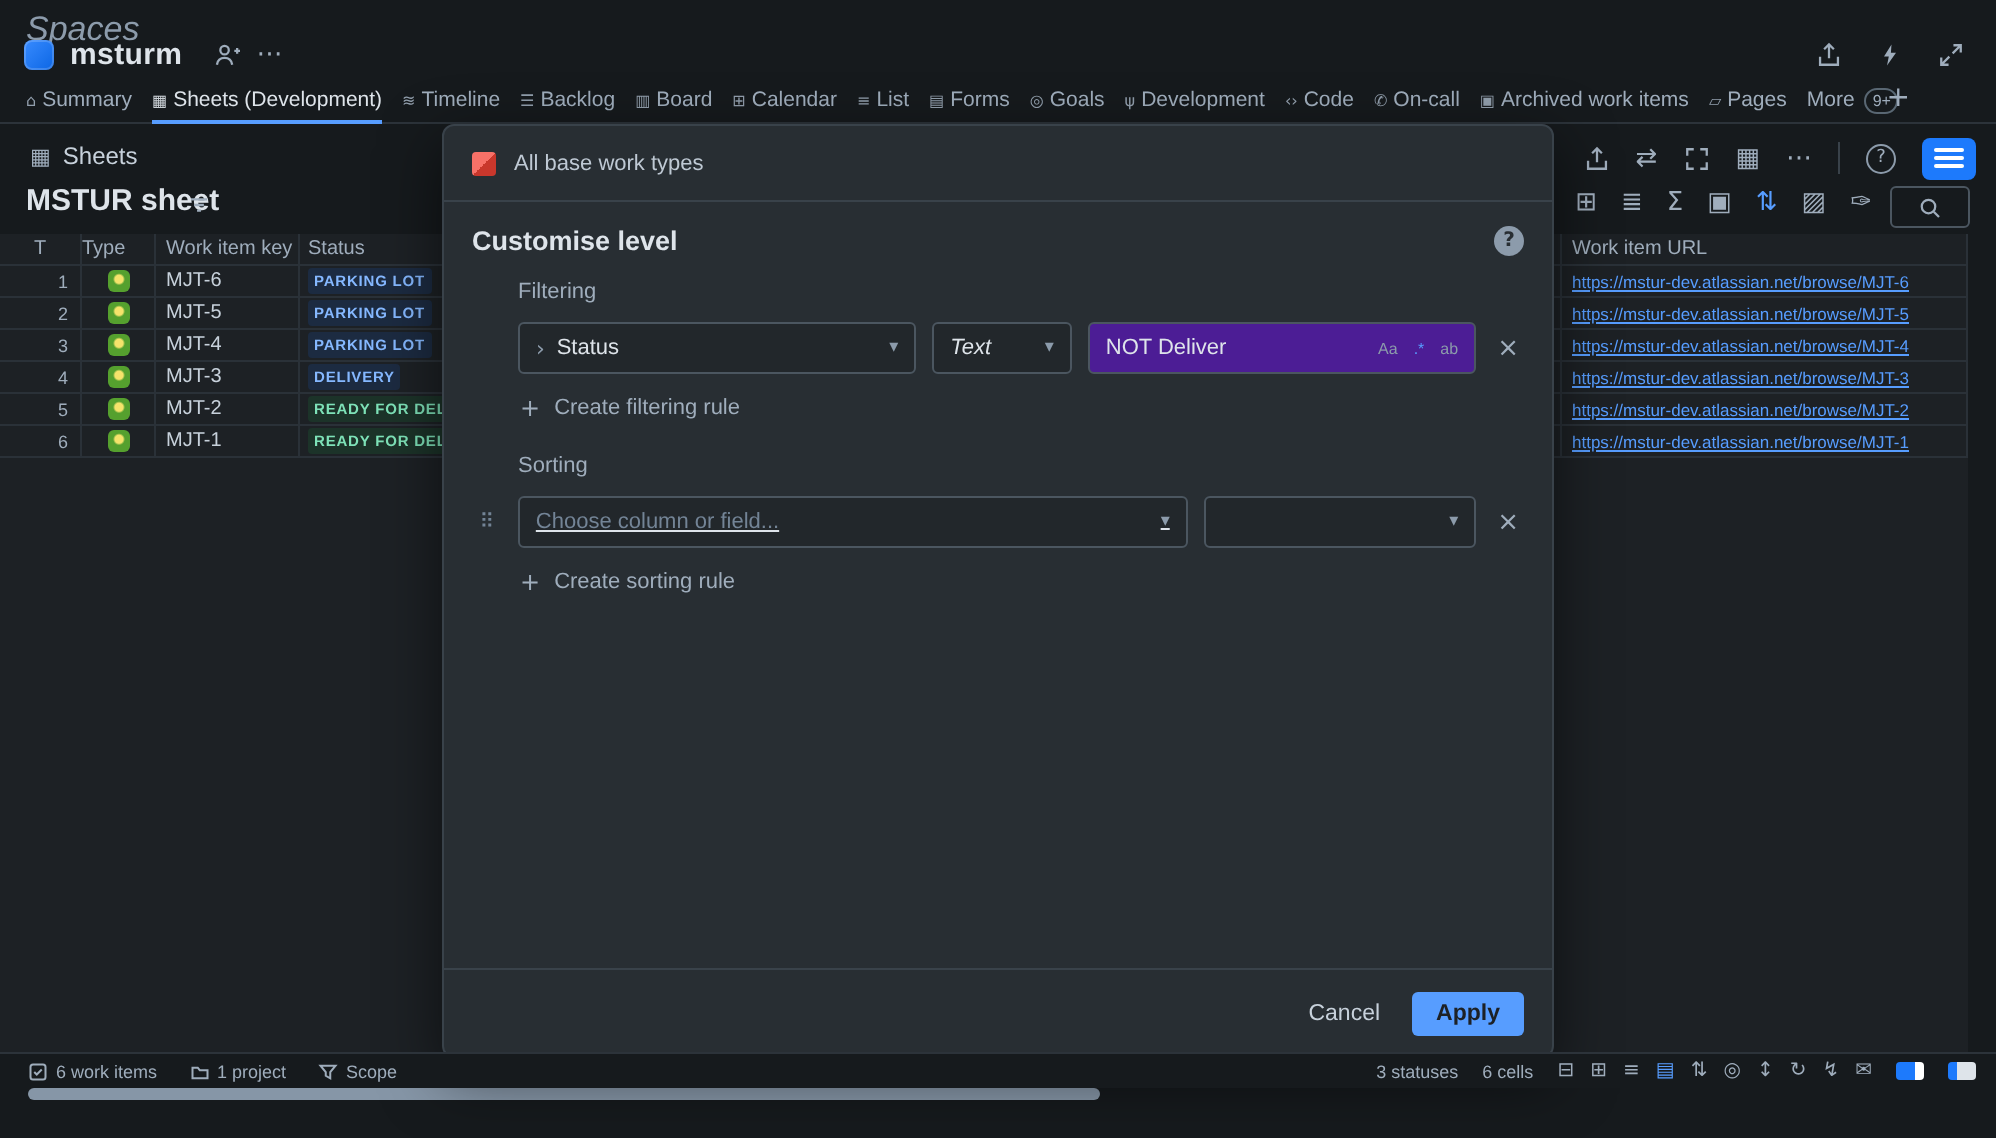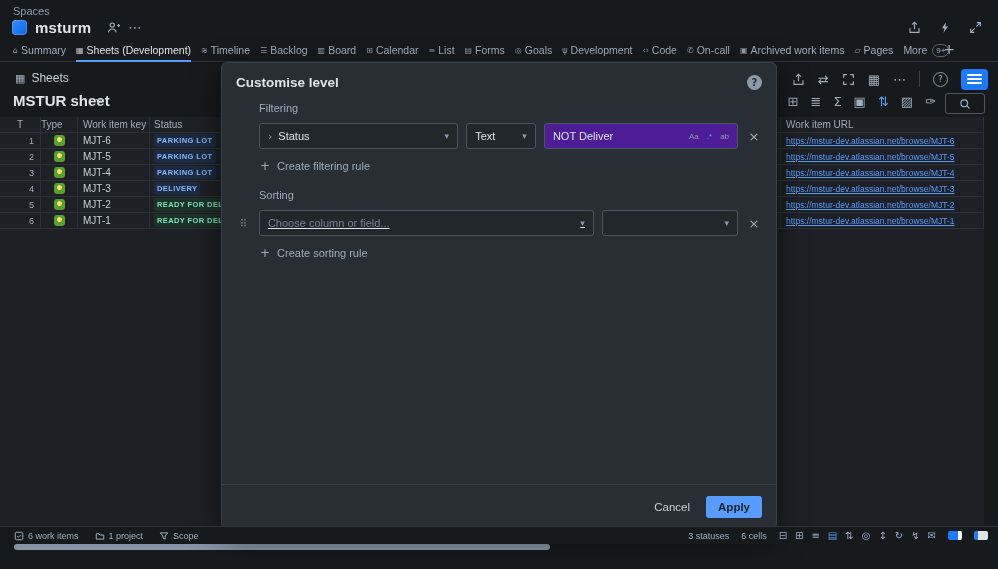--- a/index.html
+++ b/index.html
@@ -3,21 +3,21 @@
 <meta charset="utf-8">
 <style>
   html,body{margin:0;padding:0;width:998px;height:569px;overflow:hidden;background:#161a1d;
     font-family:"Liberation Sans",sans-serif;}
   .g{font-family:"DejaVu Sans","Liberation Sans",sans-serif;}
   .app{position:absolute;inset:0;width:998px;height:569px;color:#dee4ea;}
 
   
   .topbar{position:absolute;left:0;top:0;width:100%;height:62px;background:#161a1d;
     border-bottom:1px solid #2c333a;box-sizing:border-box;}
-  .spaces{position:absolute;left:13px;top:5px;font-size:11px;color:#8c9bab;}
+  .spaces{position:absolute;left:13px;top:5px;font-size:17px;color:#8c9bab;font-style:italic;}
   .projrow{position:absolute;left:12px;top:19px;display:flex;align-items:center;gap:8px;}
   .avatar{width:15px;height:15px;border-radius:4px;background:linear-gradient(135deg,#388bff,#0c66e4);
     box-shadow:inset 0 0 0 1px rgba(255,255,255,.18);}
   .pname{font-size:15px;font-weight:700;color:#dee4ea;letter-spacing:.2px;margin-right:8px;}
   .hicon{color:#9fadbc;display:flex;align-items:center;font-size:13px;line-height:1;}
   .topbar-right{position:absolute;right:16px;top:21px;display:flex;gap:18px;align-items:center;}
   .navrow{position:absolute;left:13px;top:40px;height:22px;display:flex;gap:10px;align-items:stretch;}
   .tab{display:flex;align-items:center;gap:3px;font-size:10.5px;color:#9fadbc;white-space:nowrap;
     border-bottom:2px solid transparent;box-sizing:border-box;}
   .tab.active{color:#dee4ea;border-bottom-color:#579dff;}
@@ -95,21 +95,21 @@
   .m-section-label{font-size:11px;color:#9fadbc;margin:8px 0 9px;padding-left:23px;}
   .m-section-label.sorting{margin-top:16px;}
   .rule-row{display:flex;align-items:center;gap:8px;margin-bottom:4px;}
   .rule-indent{width:15px;}
   .drag{width:15px;color:#738496;font-size:10px;text-align:center;}
   .select{height:26px;background:#22272b;border:1px solid #4b5660;border-radius:3px;display:flex;
     align-items:center;padding:0 8px;box-sizing:border-box;font-size:11px;color:#dee4ea;gap:6px;}
   .select .chev{margin-left:auto;color:#8c9bab;font-size:9px;}
   .f-icon{color:#8c9bab;font-size:11px;}
   .s-field{width:200px;}
-  .s-op{width:70px;}
+  .s-op{width:70px;font-style:italic;}
   .s-col{width:337px;text-decoration:underline;}
   .s-dir{width:137px;}
   .placeholder{color:#738496;}
   .inputbox{height:26px;width:195px;background:#4c1d95;border:1px solid #4b5660;border-radius:3px;
     display:flex;align-items:center;padding:0 6px 0 8px;box-sizing:border-box;font-size:11px;color:#dee4ea;gap:4px;}
   .inputbox .val{flex:1;white-space:nowrap;overflow:hidden;}
   .in-opt{font-size:8px;color:#8c9bab;padding:1px 2px;}
   .in-opt.on{color:#579dff;}
   .x-btn{color:#9fadbc;font-size:13px;width:16px;text-align:center;}
   .create-link{display:flex;align-items:center;gap:7px;color:#9fadbc;font-size:11px;margin:10px 0 4px 24px;}
@@ -375,20 +375,24 @@
       <div class="td c-filler"></div>
       <div class="td c-url">
           <span class="link">https://mstur-dev.atlassian.net/browse/MJT-1</span>
         </div>
     </div>
   </section>
 
   <div class="hscroll"></div>
 
   <div class="modal">
+    <div class="m-head">
+      <span class="wt-icon"></span>
+      <span class="m-head-label">All base work types</span>
+    </div>
     <div class="m-body">
       <div class="m-title-row">
         <span class="m-title">Customise level</span>
         <span class="m-help g">?</span>
       </div>
 
       <div class="m-section-label">Filtering</div>
       <div class="rule-row">
         <span class="rule-indent"></span>
         <div class="select s-field">

